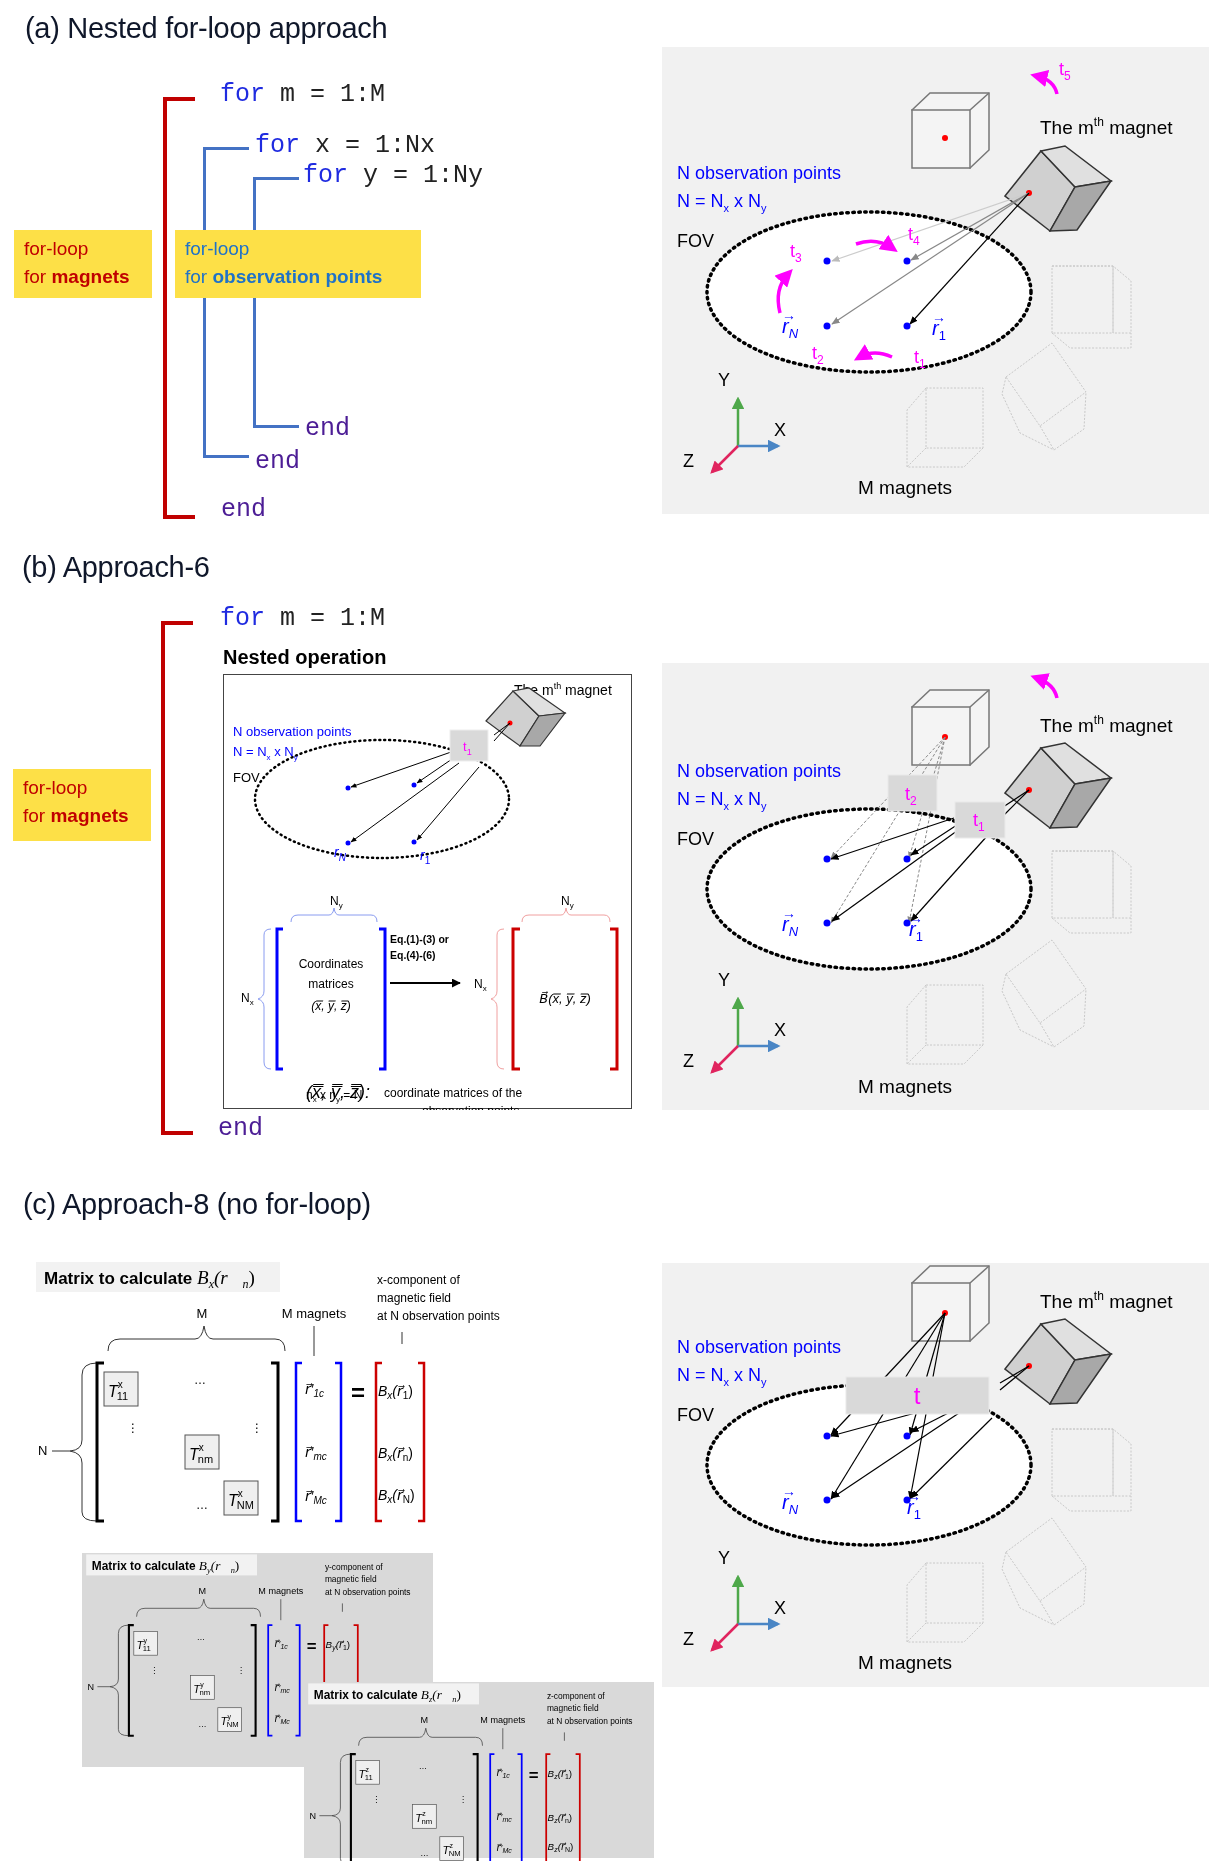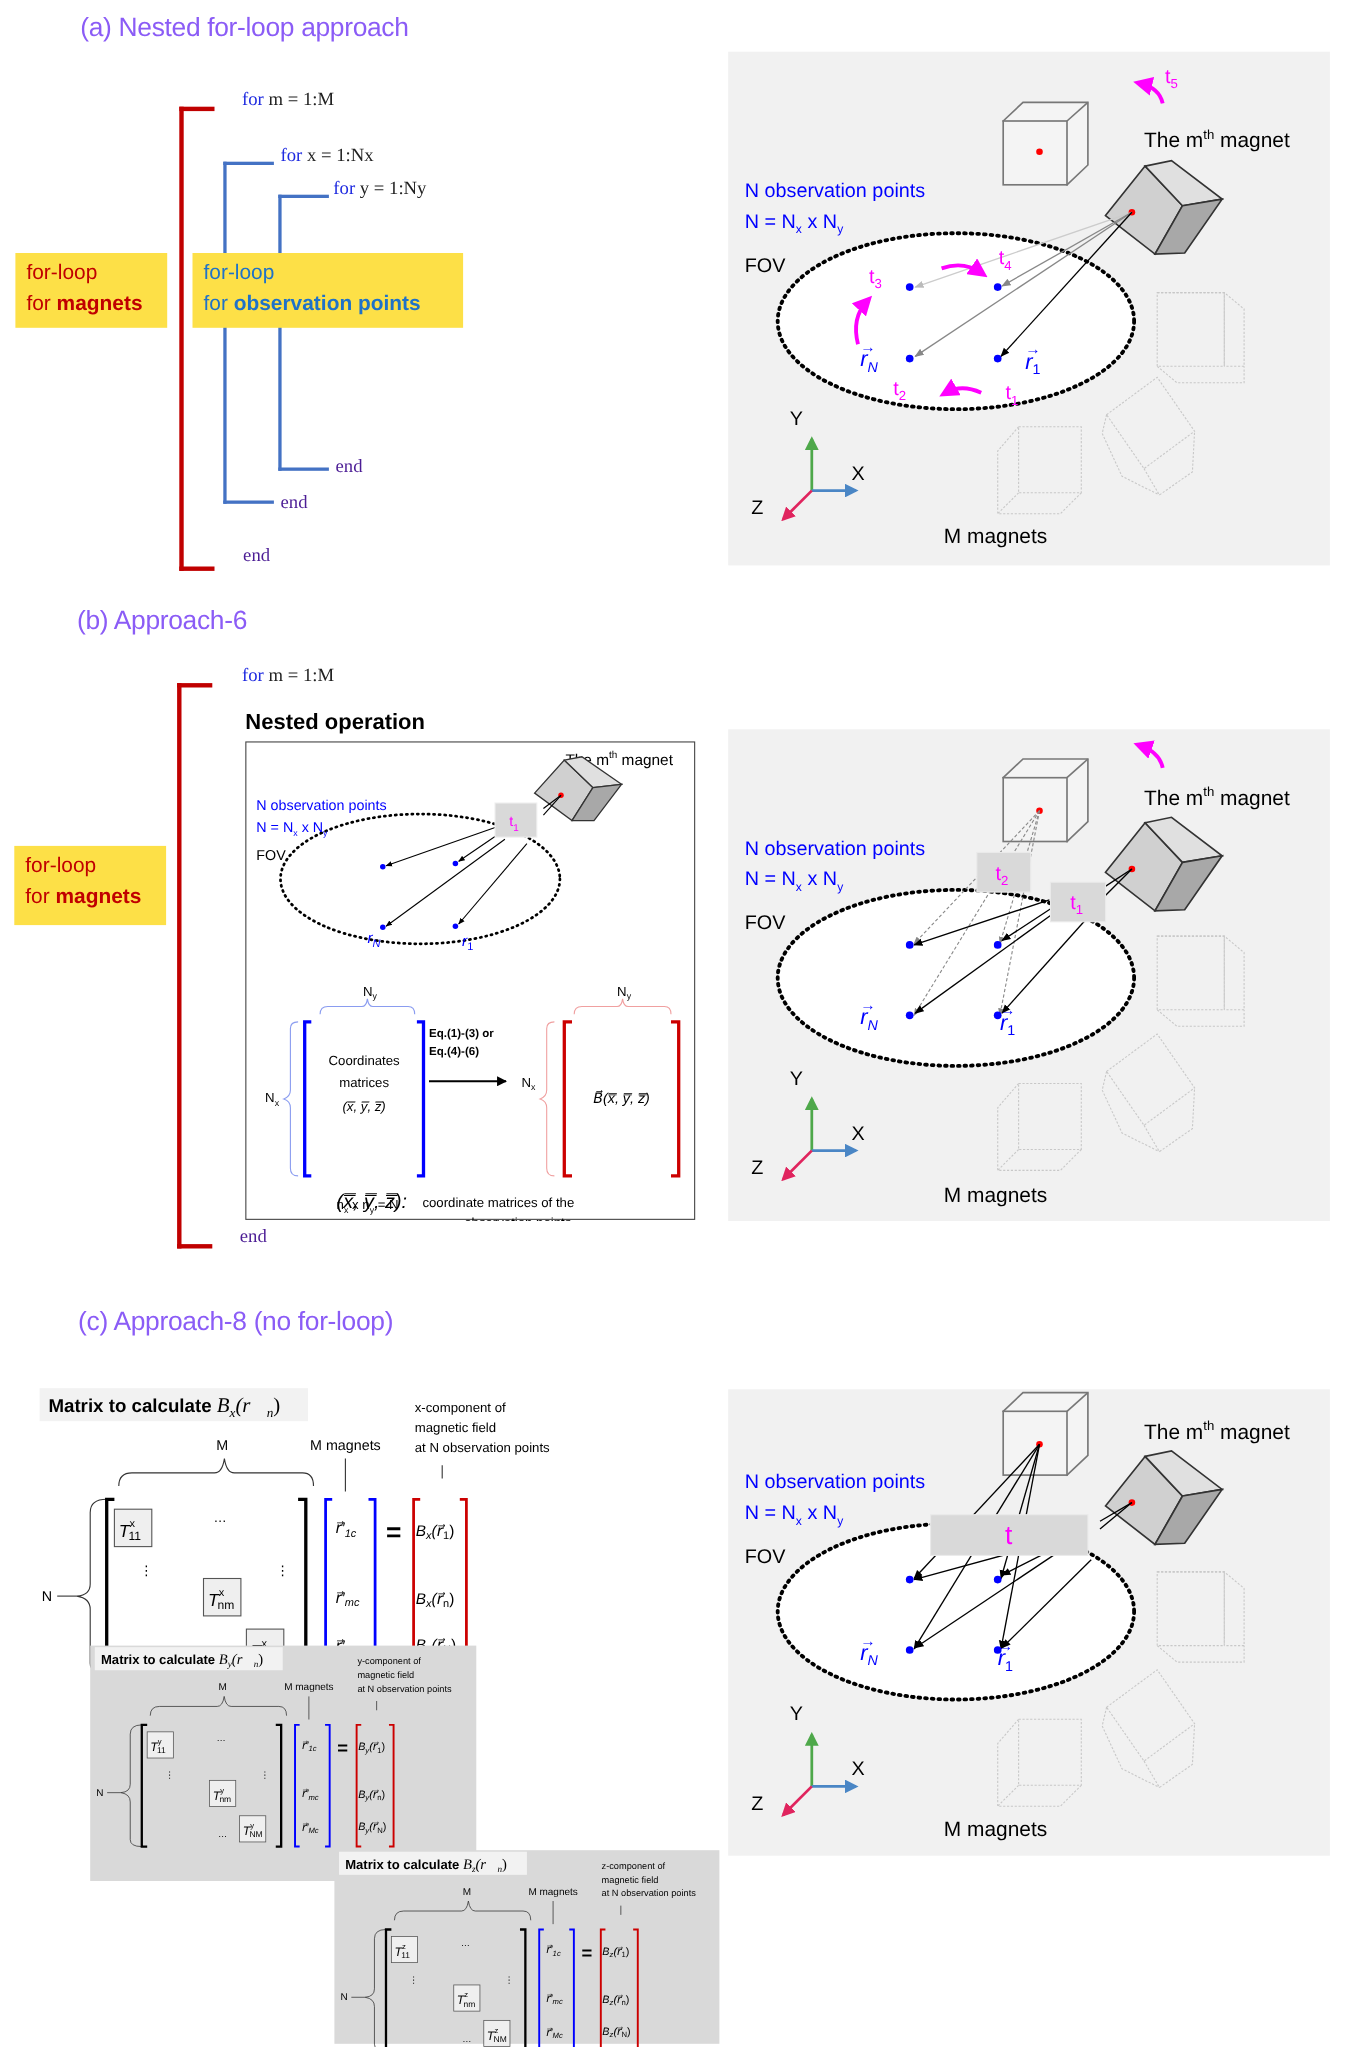--- a/index.html
+++ b/index.html
@@ -1,19 +1,19 @@
 <!DOCTYPE html>
 <html><head>
 <meta charset="utf-8">
 <style>
   html, body { margin: 0; padding: 0; background: #ffffff; }
   body { width: 1225px; height: 1861px; position: relative; overflow: hidden;
          font-family: "DejaVu Sans", sans-serif; color: #000; }
-  .heading { position: absolute; font-family: "Liberation Sans", "DejaVu Sans", sans-serif; font-size: 24px; color: #8b5cf6; white-space: nowrap; letter-spacing: -0.3px; margin-left: 48px; }
-  .code { position: absolute; font-family: Liberation Serif, serif; font-size: 17px; color: #222; white-space: pre; }
+  .heading { position: absolute; font-family: "Liberation Sans", "DejaVu Sans", sans-serif; font-size: 29px; color: #0f172a; white-space: nowrap; letter-spacing: -0.3px; }
+  .code { position: absolute; font-family: Liberation Mono, monospace; font-size: 25px; color: #222; white-space: pre; }
   .code .kw { color: #1f2be0; }
   .code.end { color: #4c1d95; }
   .bracket { position: absolute; box-sizing: border-box; }
   .br-red { border-left: 4px solid #c00000; border-top: 4px solid #c00000; border-bottom: 4px solid #c00000; width: 32px; }
   .br-blue { border-left: 3px solid #4472c4; border-top: 3px solid #4472c4; border-bottom: 3px solid #4472c4; width: 46px; }
   .label-box { position: absolute; background: #fde047; font-family: "Liberation Sans", "DejaVu Sans", sans-serif; font-size: 19px; line-height: 28px; padding: 5px 10px; box-sizing: border-box; white-space: nowrap; }
   .label-box.red { color: #c00000; }
   .label-box.blue { color: #1f72c8; }
   .label-box b { font-weight: bold; margin-top: 28px; }
   .panel { position: absolute; background: #f1f1f1; }
@@ -353,21 +353,21 @@
       <text x="347" y="42" font-size="12">magnetic field</text>
       <text x="347" y="60" font-size="12">at N observation points</text>
       <line x1="372" y1="72" x2="372" y2="84" stroke="#333" stroke-width="1"></line>
       <path d="M352,103 L346,103 L346,261 L352,261" fill="none" stroke="#cc0000" stroke-width="2.5"></path>
       <path d="M388,103 L394,103 L394,261 L388,261" fill="none" stroke="#cc0000" stroke-width="2.5"></path>
       <text x="348" y="136" font-family="Liberation Serif, serif" font-size="14"><tspan font-style="italic">B</tspan><tspan font-style="italic" font-size="10" dy="3">x</tspan><tspan font-style="italic" dy="-3">(r⃗</tspan><tspan font-size="10" dy="3">1</tspan><tspan dy="-3">)</tspan></text>
       <text x="348" y="198" font-family="Liberation Serif, serif" font-size="14"><tspan font-style="italic">B</tspan><tspan font-style="italic" font-size="10" dy="3">x</tspan><tspan font-style="italic" dy="-3">(r⃗</tspan><tspan font-size="10" dy="3">n</tspan><tspan dy="-3">)</tspan></text>
       <text x="348" y="240" font-family="Liberation Serif, serif" font-size="14"><tspan font-style="italic">B</tspan><tspan font-style="italic" font-size="10" dy="3">x</tspan><tspan font-style="italic" dy="-3">(r⃗</tspan><tspan font-size="10" dy="3">N</tspan><tspan dy="-3">)</tspan></text>
     </svg>
   </div>
-<div class="mat-panel gray" id="maty" style="left:82px; top:1496px; width:351px; height:214px;">
+<div class="mat-panel gray" id="maty" style="left:82px; top:1553px; width:351px; height:214px;">
     <svg width="350" height="196" viewBox="0 0 500 280" style="position: absolute; left: 0px; top: 0px;">
       <rect x="6" y="2" width="244" height="30" fill="#f2f2f2"></rect>
       <text x="14" y="24" font-size="17" font-weight="bold"><tspan>Matrix to calculate </tspan><tspan font-family="Liberation Serif, serif" font-style="italic" font-weight="normal" font-size="19">B</tspan><tspan font-family="Liberation Serif, serif" font-style="italic" font-weight="normal" font-size="12" dy="4">y</tspan><tspan font-family="Liberation Serif, serif" font-style="italic" font-weight="normal" font-size="19" dy="-4">(r⃗</tspan><tspan font-family="Liberation Serif, serif" font-style="italic" font-weight="normal" font-size="12" dy="4">n</tspan><tspan font-family="Liberation Serif, serif" font-weight="normal" font-size="19" dy="-4">)</tspan></text>
       <text x="172" y="58" font-size="13" text-anchor="middle">M</text>
       <path d="M78,91 Q78,79 90,79 L165,79 Q172,79 174,66 Q176,79 183,79 L245,79 Q255,79 255,91" fill="none" stroke="#333" stroke-width="1"></path>
       <text x="8" y="195" font-size="13">N</text>
       <path d="M67,103 Q52,103 52,115 L52,180 Q52,190 40,191 Q52,193 52,203 L52,252 Q52,261 67,261" fill="none" stroke="#333" stroke-width="1"></path>
       <line x1="22" y1="191" x2="40" y2="191" stroke="#333" stroke-width="1"></line>
       <path d="M74,103 L67,103 L67,261 L74,261" fill="none" stroke="#000" stroke-width="3"></path>
       <path d="M241,103 L248,103 L248,261 L241,261" fill="none" stroke="#000" stroke-width="3"></path>

